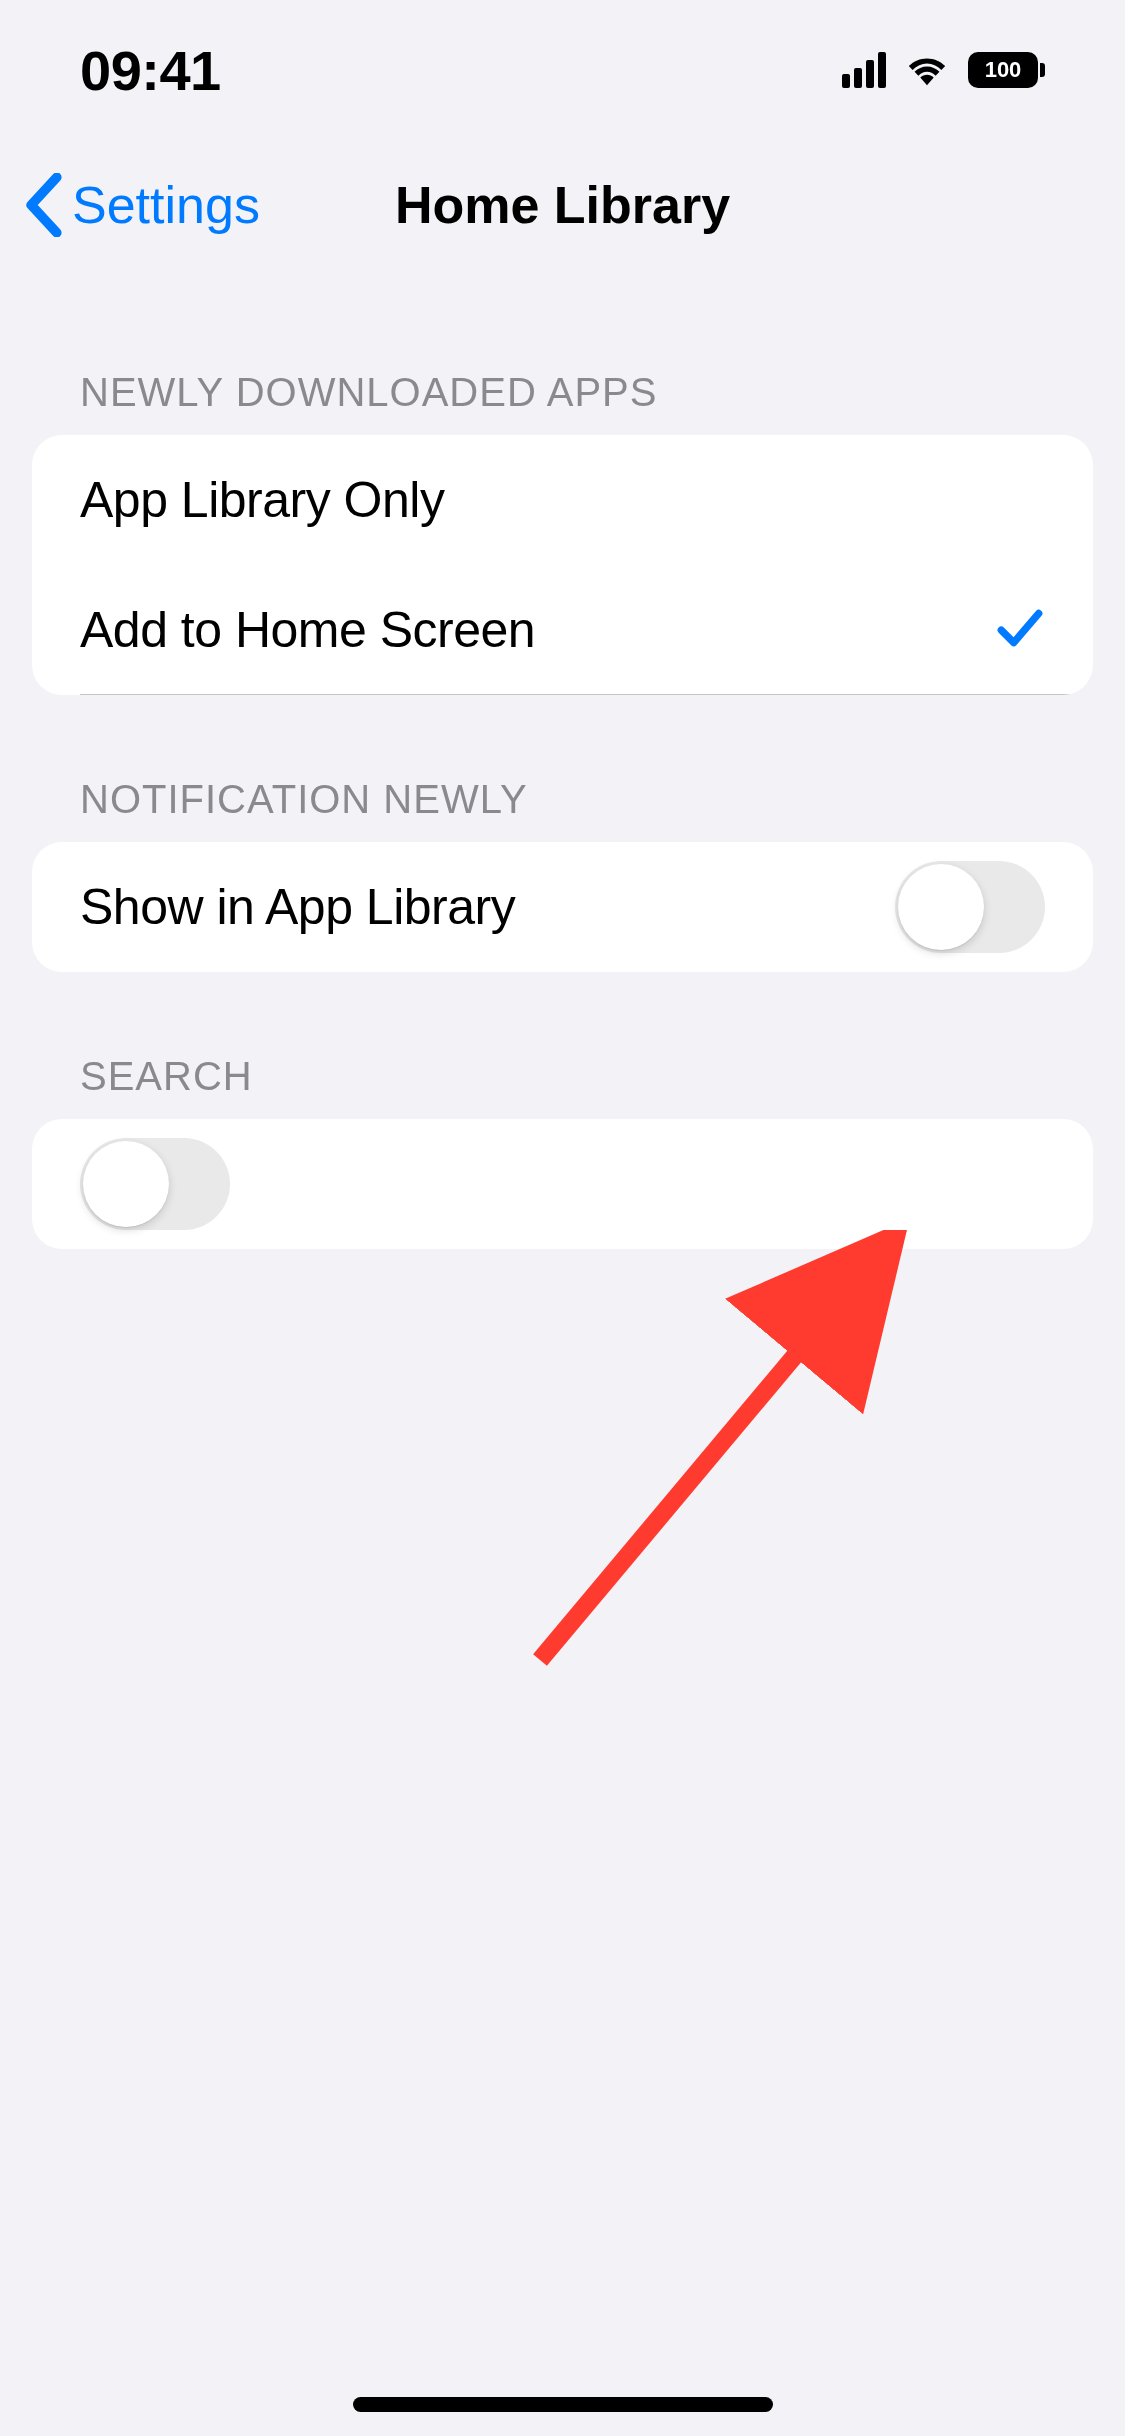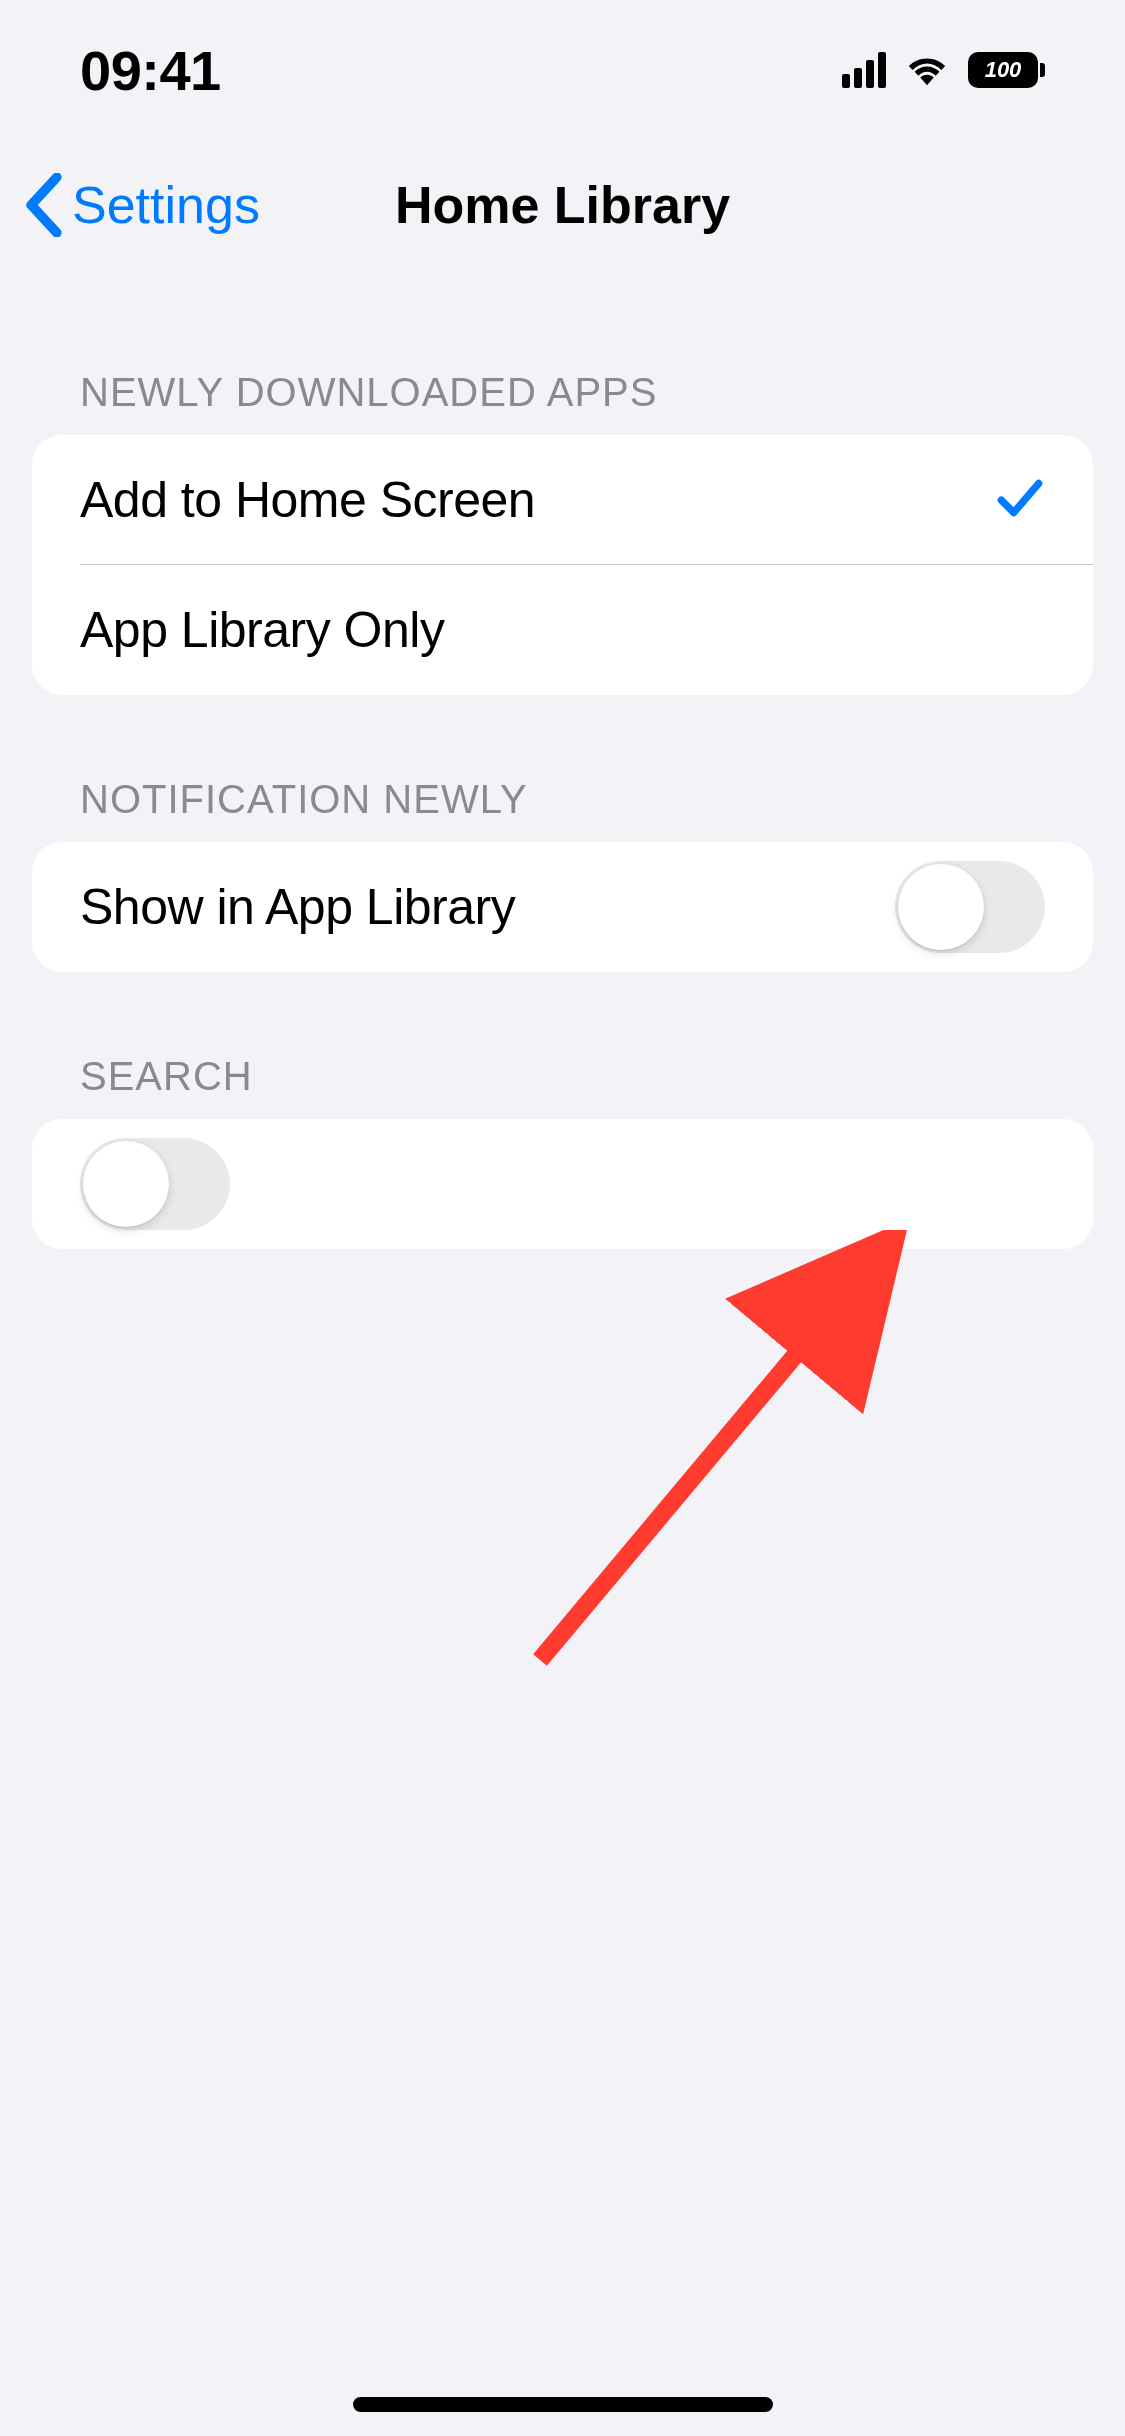--- a/index.html
+++ b/index.html
@@ -26,21 +26,20 @@
     .status-time {
       font-size: 56px;
       font-weight: 600;
       letter-spacing: -0.5px;
       color: #000;
     }
     .status-icons {
       display: flex;
       align-items: center;
       gap: 18px;
-      font-style: italic;
     }
     .signal-bars {
       display: flex;
       align-items: flex-end;
       gap: 4px;
     }
     .signal-bars span {
       width: 8px;
       background: #000;
       border-radius: 2px;
@@ -218,30 +217,30 @@
     <span>Settings</span>
   </div>
   <div class="nav-title">Home Library</div>
 </div>
 
 <div class="content">
 
   <div class="section-header first">NEWLY DOWNLOADED APPS</div>
   <div class="group">
     <div class="row">
+      <span class="row-label">App Library Only</span>
+    </div>
+    <div class="row">
       <span class="row-label">Add to Home Screen</span>
       <span class="checkmark-icon">
         <svg viewBox="0 0 24 24" fill="none">
           <path d="M3 13L9 19L21 5" stroke="#007aff" stroke-width="3.5" stroke-linecap="round" stroke-linejoin="round"></path>
         </svg>
       </span>
       <div class="row-divider"></div>
-    </div>
-    <div class="row">
-      <span class="row-label">App Library Only</span>
     </div>
   </div>
 
   <div class="section-header">NOTIFICATION NEWLY</div>
   <div class="group">
     <div class="row">
       <span class="row-label">Show in App Library</span>
       <div class="toggle off">
         <div class="toggle-knob"></div>
       </div>

